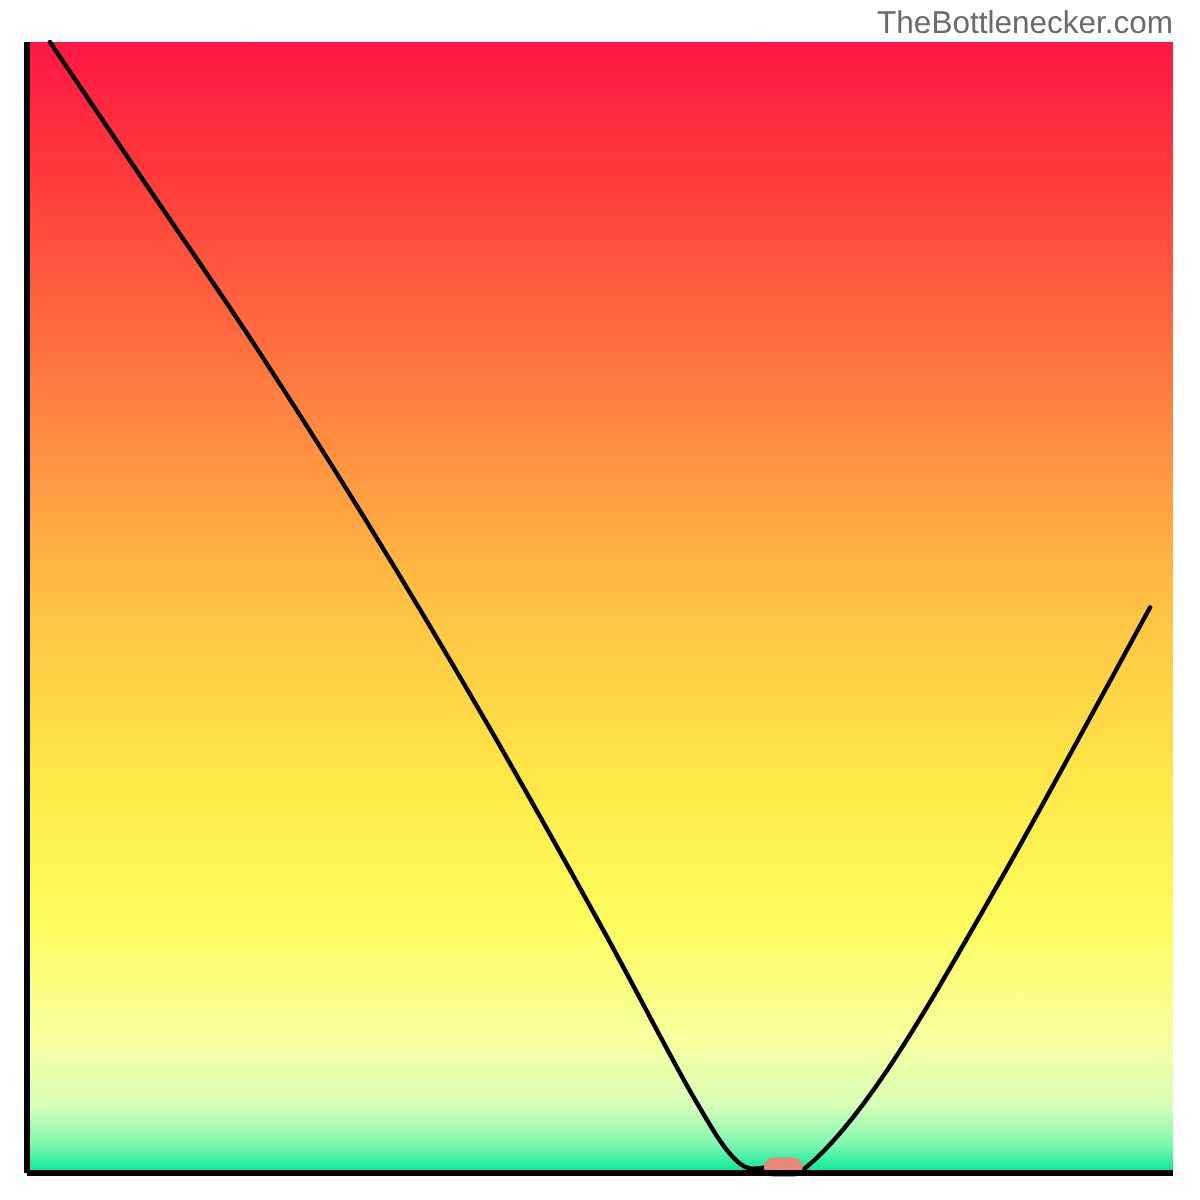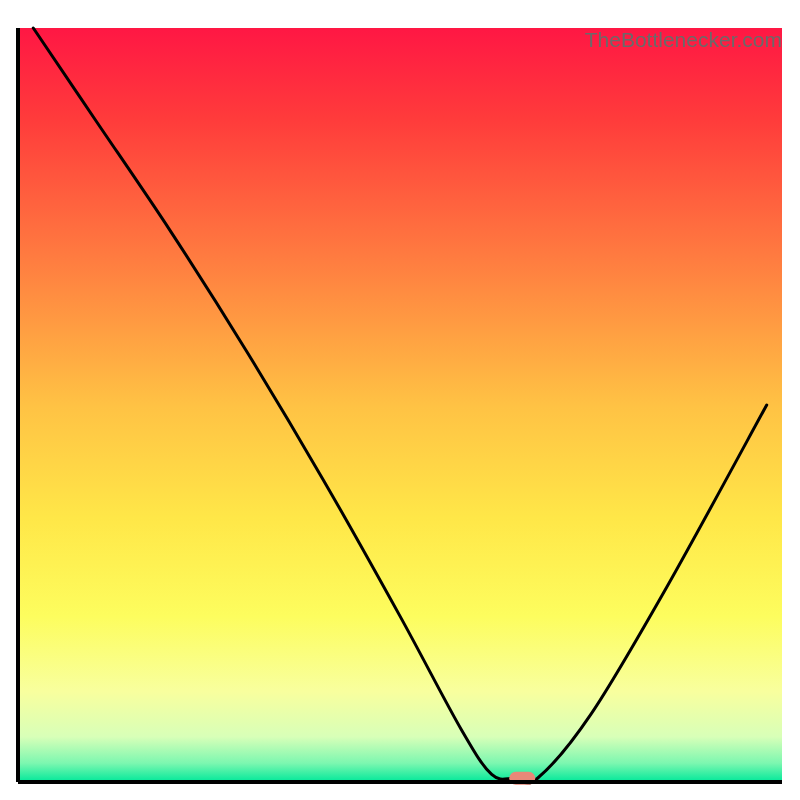--- a/index.html
+++ b/index.html
@@ -14,21 +14,20 @@
     position: relative;
   }
   .watermark {
     position: absolute;
     top: 4px;
     right: 18px;
     color: #6a6a6a;
     font-size: 21px;
     font-weight: 500;
     z-index: 10;
-    margin-top: 24px;
   }
   svg {
     display: block;
   }
 </style>
 </head>
 <body>
 
 <div class="chart-container">
   <div class="watermark">TheBottlenecker.com</div>

